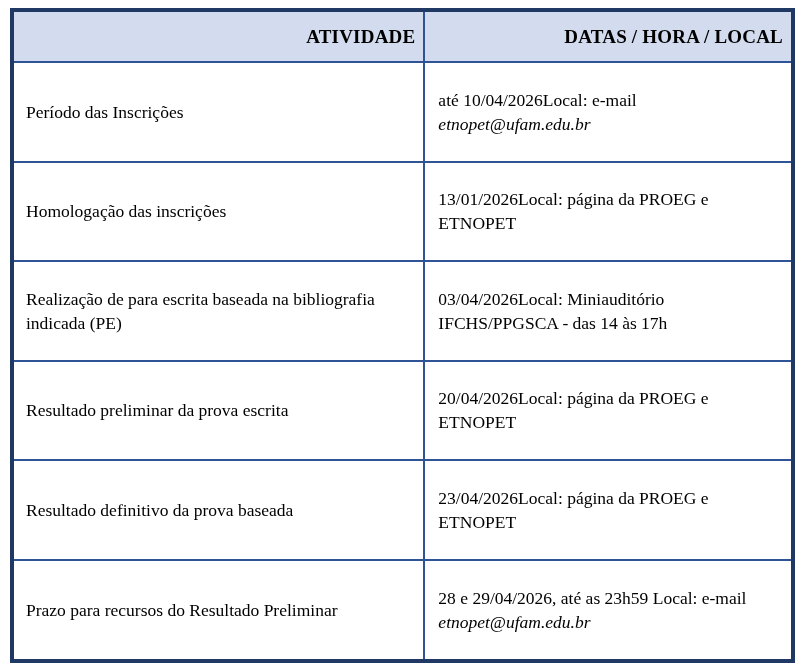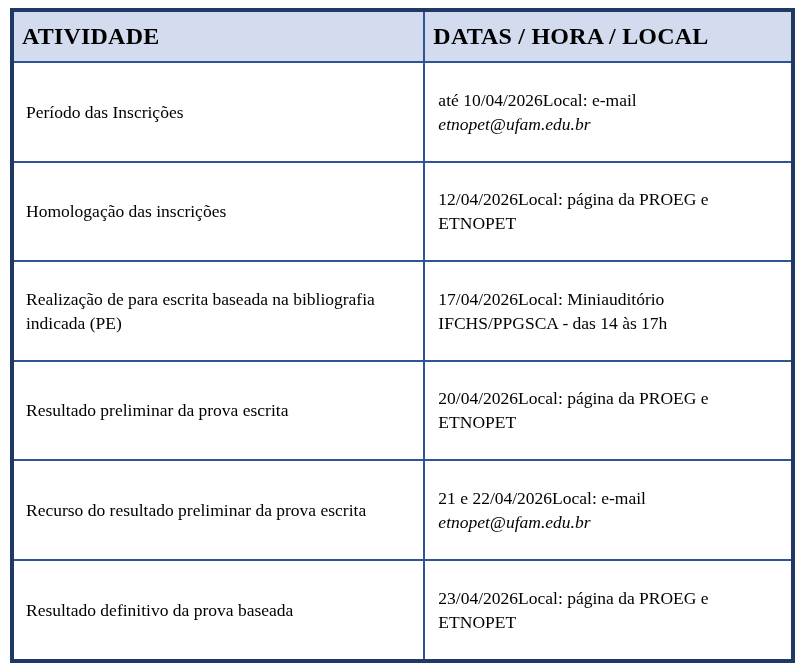--- a/index.html
+++ b/index.html
@@ -30,23 +30,23 @@
     table-layout: fixed;
   }
   table.schedule, table.schedule tr, table.schedule th, table.schedule td {
     border: 2px solid var(--inner-border);
   }
   table.schedule {
     border: 4px solid var(--outer-border);
   }
   th.col-header {
     background: var(--header-bg);
-    font-size: 24px;
+    font-size: 19px;
     font-weight: bold;
-    text-align: left;
+    text-align: right;
     vertical-align: middle;
     height: 52px;
     letter-spacing: 0.2px;
     padding: 4px 8px;
   }
   th.col-activity { width: 52.8%; }
   td {
     font-size: 17.5px;
     line-height: 1.38;
     vertical-align: middle;
@@ -67,33 +67,33 @@
         <th class="col-header">DATAS / HORA / LOCAL</th>
       </tr>
     </thead>
     <tbody>
         <tr>
           <td class="activity-cell">Período das Inscrições</td>
           <td class="datas-cell"><span>até 10/04/2026Local: e-mail </span><span class="italic">etnopet@ufam.edu.br</span></td>
         </tr>
         <tr>
           <td class="activity-cell">Homologação das inscrições</td>
-          <td class="datas-cell"><span>12/04/2026Local: página da PROEG e ETNOPET</span></td>
+          <td class="datas-cell"><span>13/01/2026Local: página da PROEG e ETNOPET</span></td>
         </tr>
         <tr>
           <td class="activity-cell">Realização de para escrita baseada na bibliografia indicada (PE)</td>
-          <td class="datas-cell"><span>17/04/2026Local: Miniauditório IFCHS/PPGSCA - das 14 às 17h</span></td>
+          <td class="datas-cell"><span>03/04/2026Local: Miniauditório IFCHS/PPGSCA - das 14 às 17h</span></td>
         </tr>
         <tr>
           <td class="activity-cell">Resultado preliminar da prova escrita</td>
           <td class="datas-cell"><span>20/04/2026Local: página da PROEG e ETNOPET</span></td>
         </tr>
         <tr>
-          <td class="activity-cell">Recurso do resultado preliminar da prova escrita</td>
-          <td class="datas-cell"><span>21 e 22/04/2026Local: e-mail </span><span class="italic">etnopet@ufam.edu.br</span></td>
+          <td class="activity-cell">Resultado definitivo da prova baseada</td>
+          <td class="datas-cell"><span>23/04/2026Local: página da PROEG e ETNOPET</span></td>
         </tr>
         <tr>
-          <td class="activity-cell">Resultado definitivo da prova baseada</td>
-          <td class="datas-cell"><span>23/04/2026Local: página da PROEG e ETNOPET</span></td>
+          <td class="activity-cell">Prazo para recursos do Resultado Preliminar</td>
+          <td class="datas-cell"><span>28 e 29/04/2026, até as 23h59 Local: e-mail </span><span class="italic">etnopet@ufam.edu.br</span></td>
         </tr>
       </tbody>
   </table>
 </div>
 
 </body></html>

